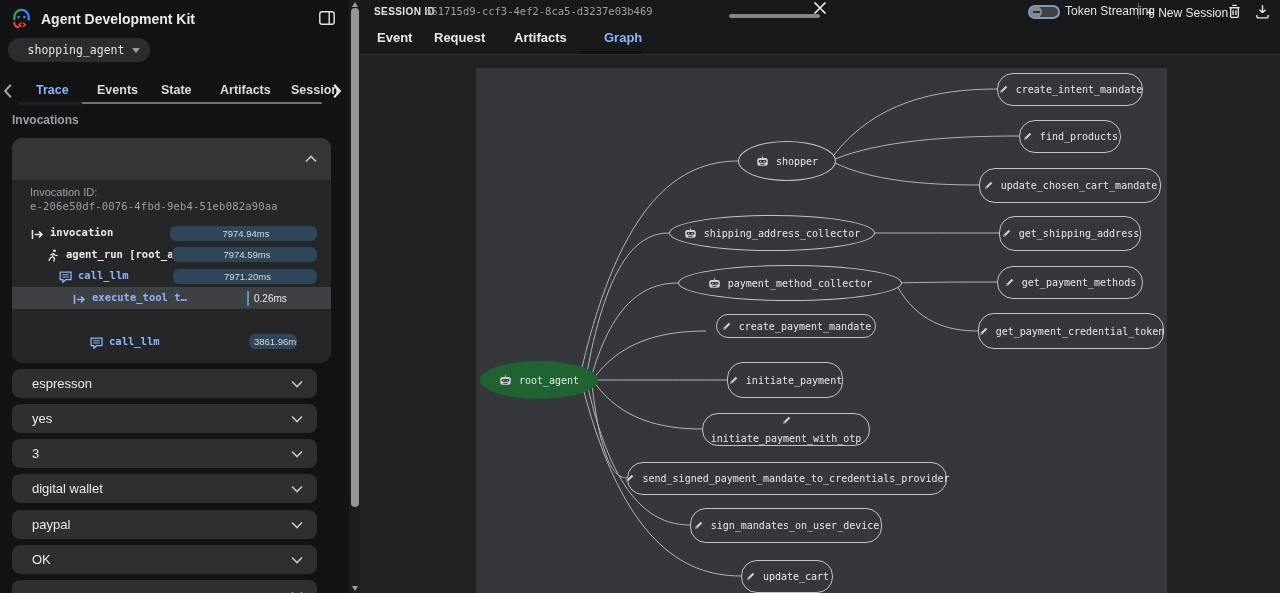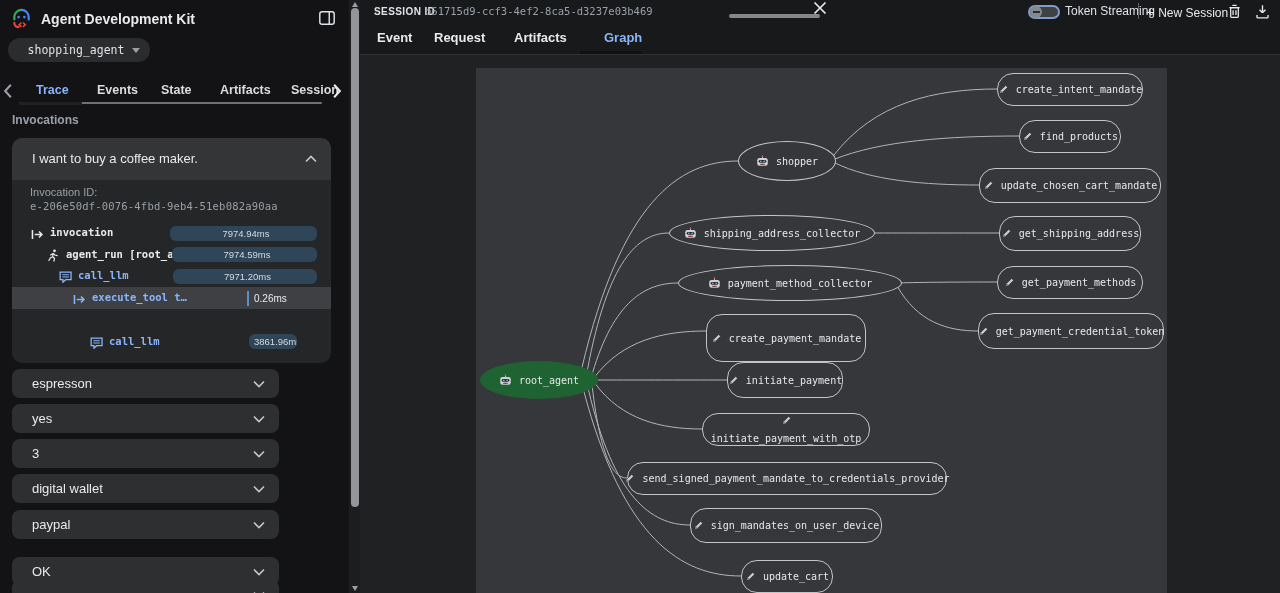--- a/index.html
+++ b/index.html
@@ -36,21 +36,21 @@
   .trow { position:absolute; left:0; width:319px; height:21.7px; cursor:pointer; }
   .trow.hl { background:#3e4044; }
   .ticon { position:absolute; top:4px; width:14px; height:14px; color:#e8eaed; }
   .tlabel { position:absolute; top:4px; font-family:"DejaVu Sans Mono", monospace; font-size:10.5px; font-weight:bold; color:#e8eaed; white-space:nowrap; }
   .blue { color:#8ab4f8 !important; }
   .ttrack { position:absolute; left:158px; top:3.5px; width:147px; height:15px; }
   .tbar { position:absolute; top:0; height:15px; background:#2f4558; border-radius:6px; font-size:9.5px; line-height:15px; padding-left:5px; color:#d5dae0; overflow:hidden; white-space:nowrap; }
   .ttick { position:absolute; top:0; width:2px; height:15px; background:#5b8fc9; }
   .ttime { position:absolute; top:0; font-size:10px; line-height:15px; color:#e8eaed; }
 
-  .coll-card { position:absolute; left:12px; width:267px; height:29px; background:#2e2f31; border-radius:8px; cursor:pointer; }
+  .coll-card { position:absolute; left:12px; width:305px; height:29px; background:#2e2f31; border-radius:8px; cursor:pointer; }
   .coll-label { position:absolute; left:20px; top:0; line-height:29px; font-size:13px; color:#e8eaed; }
   .coll-card .chev { top:11px; }
 
   
   #side-scrollbar { position:absolute; left:349px; top:0; width:11px; height:593px; background:#1c1d1f; cursor:pointer; }
   #side-scroll-thumb { position:absolute; left:1.5px; top:8px; width:8px; height:499px; background:#949599; border-radius:4px; }
   .scroll-arrow { position:absolute; left:2.5px; width:0; height:0; border-left:3.5px solid transparent; border-right:3.5px solid transparent; }
   #scroll-up { top:2px; border-bottom:5px solid #9aa0a6; }
   #scroll-down { bottom:2px; border-top:5px solid #9aa0a6; }
 
@@ -122,21 +122,20 @@
 
     <div id="agent-select">
       <span class="val">shopping_agent</span>
       <span class="caret-down"></span>
     </div>
 
     <div id="invocations-label">Invocations</div>
 
     <div id="inv-card">
       <div id="inv-card-header">
-        <span id="inv-prompt">I want to buy a coffee maker.</span>
         <svg class="chev" style="top:17px" viewBox="0 0 12 8" fill="none" stroke="#c4c7cb" stroke-width="1.6">
             <path d="M1 6.5L6 1.5l5 5"></path>
           </svg>
       </div>
       <span id="inv-id-label">Invocation ID:</span>
       <span id="inv-id">e-206e50df-0076-4fbd-9eb4-51eb082a90aa</span>
       <div id="trace-rows">
           <div class="trow" style="top: 84px;">
             <span class="ticon" style="left: 18px;"><svg viewBox="0 0 14 12" width="13" height="11" fill="none" stroke="currentColor" stroke-width="1.7">
                 <path d="M1.5 1v10"></path>
@@ -215,21 +214,21 @@
           <svg class="chev" viewBox="0 0 12 8" fill="none" stroke="#c4c7cb" stroke-width="1.6">
             <path d="M1 1.5L6 6.5l5-5"></path>
           </svg>
         </div>
         <div class="coll-card" style="top: 509.7px;">
           <span class="coll-label">paypal</span>
           <svg class="chev" viewBox="0 0 12 8" fill="none" stroke="#c4c7cb" stroke-width="1.6">
             <path d="M1 1.5L6 6.5l5-5"></path>
           </svg>
         </div>
-        <div class="coll-card" style="top: 557px;">
+        <div class="coll-card" style="top: 545px;">
           <span class="coll-label">OK</span>
           <svg class="chev" viewBox="0 0 12 8" fill="none" stroke="#c4c7cb" stroke-width="1.6">
             <path d="M1 1.5L6 6.5l5-5"></path>
           </svg>
         </div>
         <div class="coll-card" style="top: 580.3px;">
           <span class="coll-label">…</span>
           <svg class="chev" viewBox="0 0 12 8" fill="none" stroke="#c4c7cb" stroke-width="1.6">
             <path d="M1 1.5L6 6.5l5-5"></path>
           </svg>
@@ -345,21 +344,21 @@
               <circle cx="7" cy="1.3" r="0.9" fill="#d65b52"></circle>
               <rect x="1.3" y="3.3" width="11.4" height="8.4" rx="2.4" fill="#cdd1d5"></rect>
               <rect x="2.9" y="5.3" width="8.2" height="3.1" rx="1.5" fill="#23262a"></rect>
               <circle cx="5.2" cy="6.9" r="0.95" fill="#7ab3f5"></circle>
               <circle cx="8.8" cy="6.9" r="0.95" fill="#7ab3f5"></circle>
               <rect x="4.4" y="9.5" width="5.2" height="1.2" rx="0.6" fill="#8a4a46"></rect>
             </svg>
           </span>
           <span>payment_method_collector</span>
         </div>
-        <div class="gnode tool" style="left: 230px; top: 246px; width: 160px; height: 48px;">
+        <div class="gnode tool" style="left: 240px; top: 246px; width: 160px; height: 24px;">
           <span class="gicon">
             <svg viewBox="0 0 12 12" width="11" height="11">
               <path d="M2 10l1-3.1 5.4-5.4 2.1 2.1L5.1 9z" fill="#c7cbd0" stroke="#2a2d31" stroke-width="0.7"></path>
               <path d="M2 10l1-3.1 2.1 2.1z" fill="#82868b"></path>
             </svg>
           </span>
           <span>create_payment_mandate</span>
         </div>
         <div class="gnode tool" style="left: 251px; top: 294px; width: 116px; height: 36px;">
           <span class="gicon">

